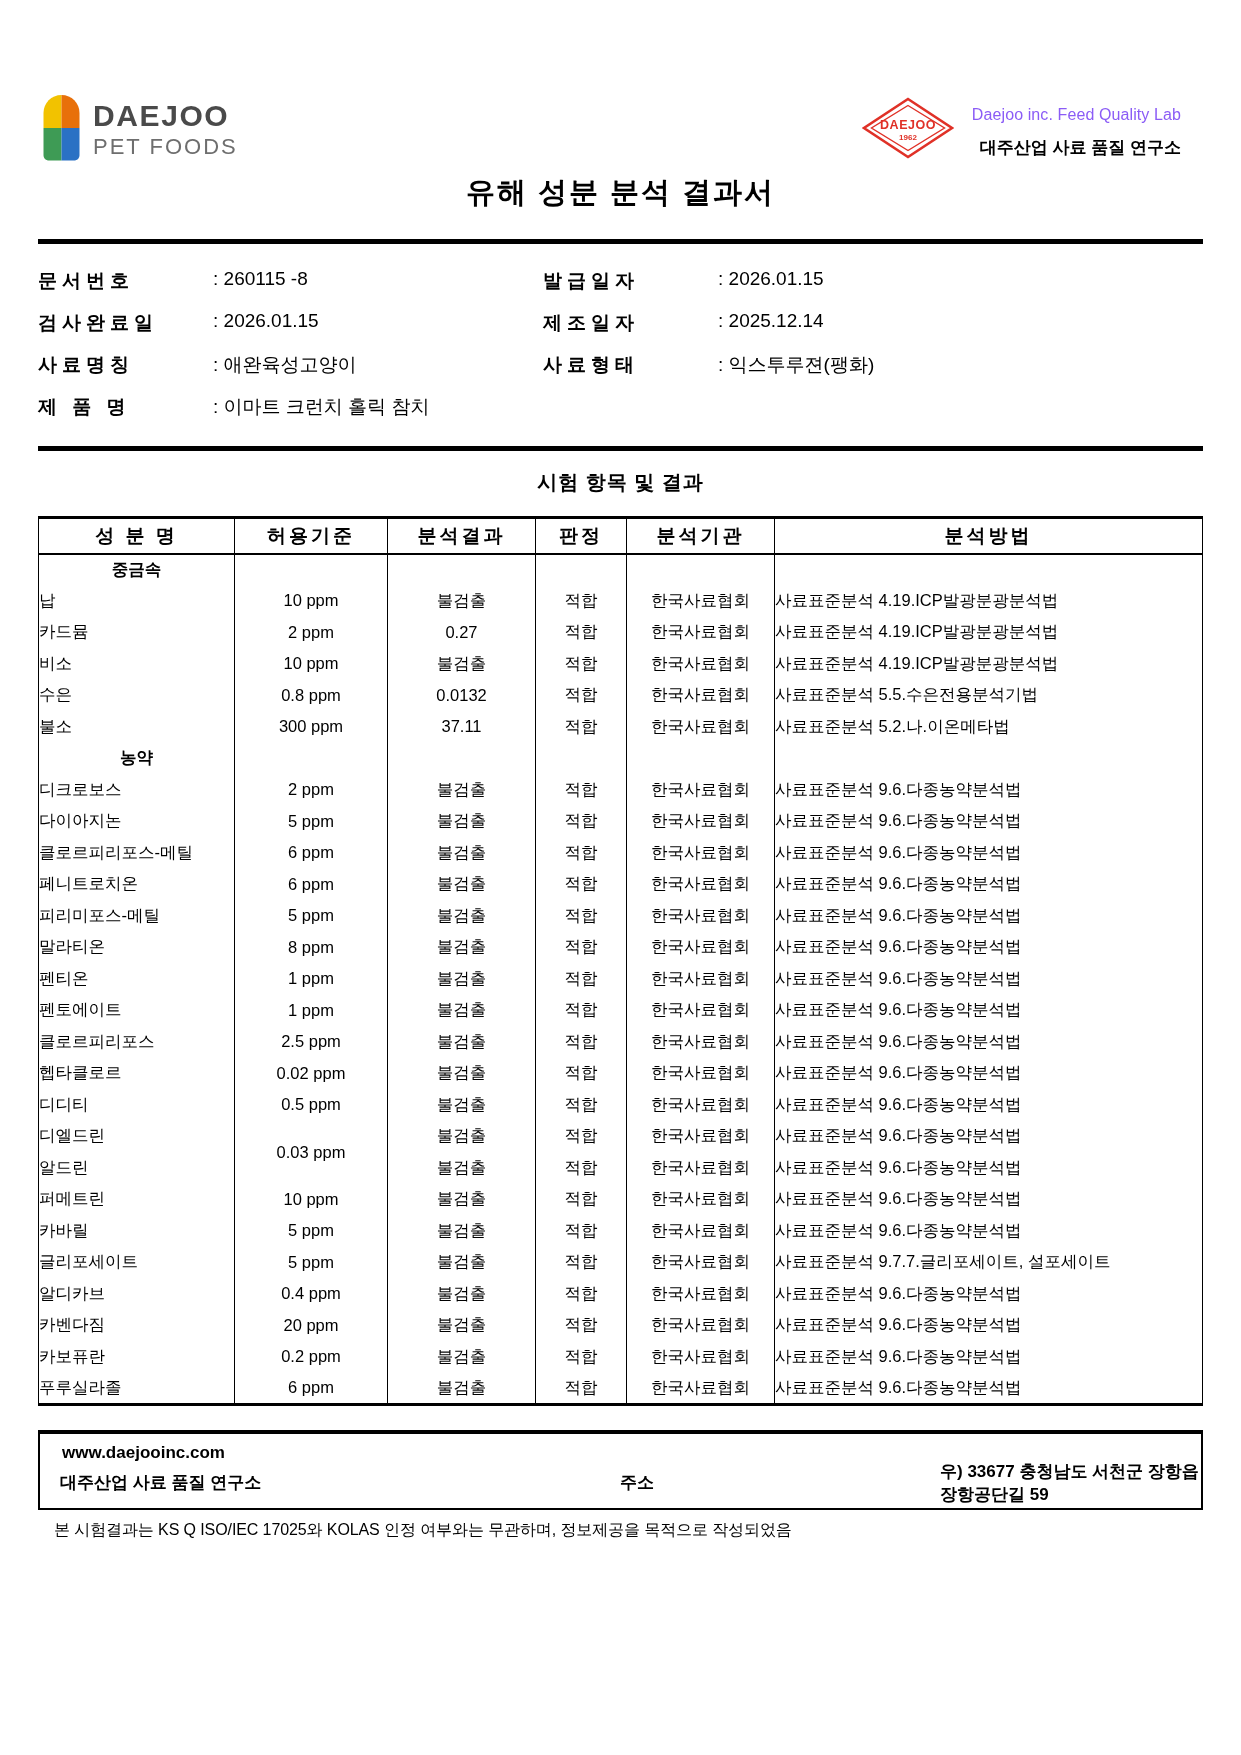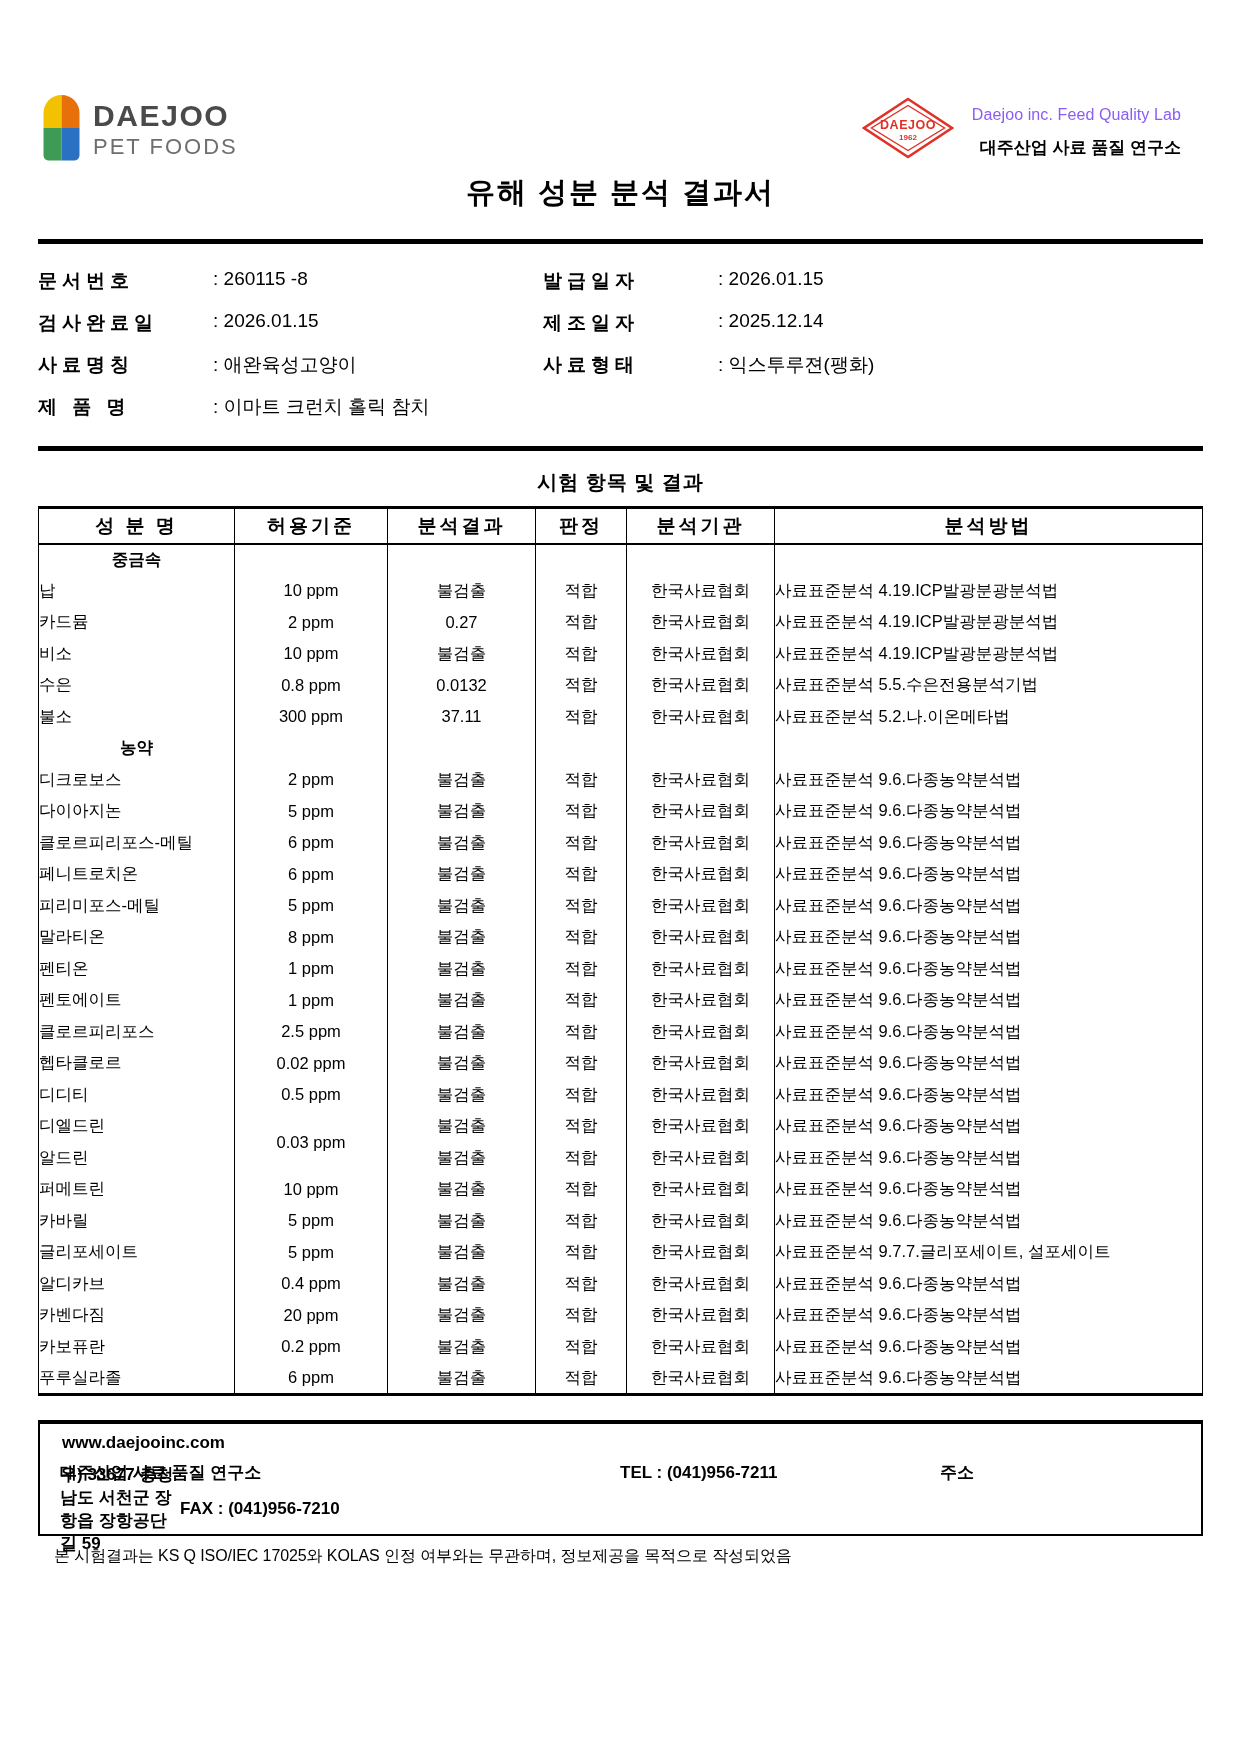--- a/index.html
+++ b/index.html
@@ -101,21 +101,21 @@
     white-space: nowrap;
   }
   .meta-value::before { content: ": "; }
 
   
   .section-title {
     text-align: center;
     font-size: 20px;
     font-weight: bold;
     letter-spacing: 1px;
-    margin: 18px 0 10px 0;
+    margin: 18px 0 20px 0;
   }
 
   
   table.results {
     width: 100%;
     border-collapse: collapse;
     table-layout: fixed;
   }
   table.results th, table.results td {
     border-left: 1.5px solid #000;
@@ -480,24 +480,22 @@
           <td class="judge">적합</td>
           <td class="org">한국사료협회</td>
           <td class="method">사료표준분석 9.6.다종농약분석법</td>
         </tr>
       </tbody>
   </table>
 
   <div class="footer-box">
     <div class="footer-grid">
       <div style="grid-column: 1 / span 2;">대주산업 사료 품질 연구소</div>
-      <div>TEL : (041)956-7211</div>
       <div class="web">www.daejooinc.com</div>
 
       <div>주소</div>
       <div>우) 33677 충청남도 서천군 장항읍 장항공단길 59</div>
-      <div>FAX : (041)956-7210</div>
     </div>
   </div>
 
   <div class="disclaimer">본 시험결과는  KS Q ISO/IEC 17025와 KOLAS 인정 여부와는  무관하며, 정보제공을 목적으로 작성되었음</div>
 
 </div>
 
 </body></html>

